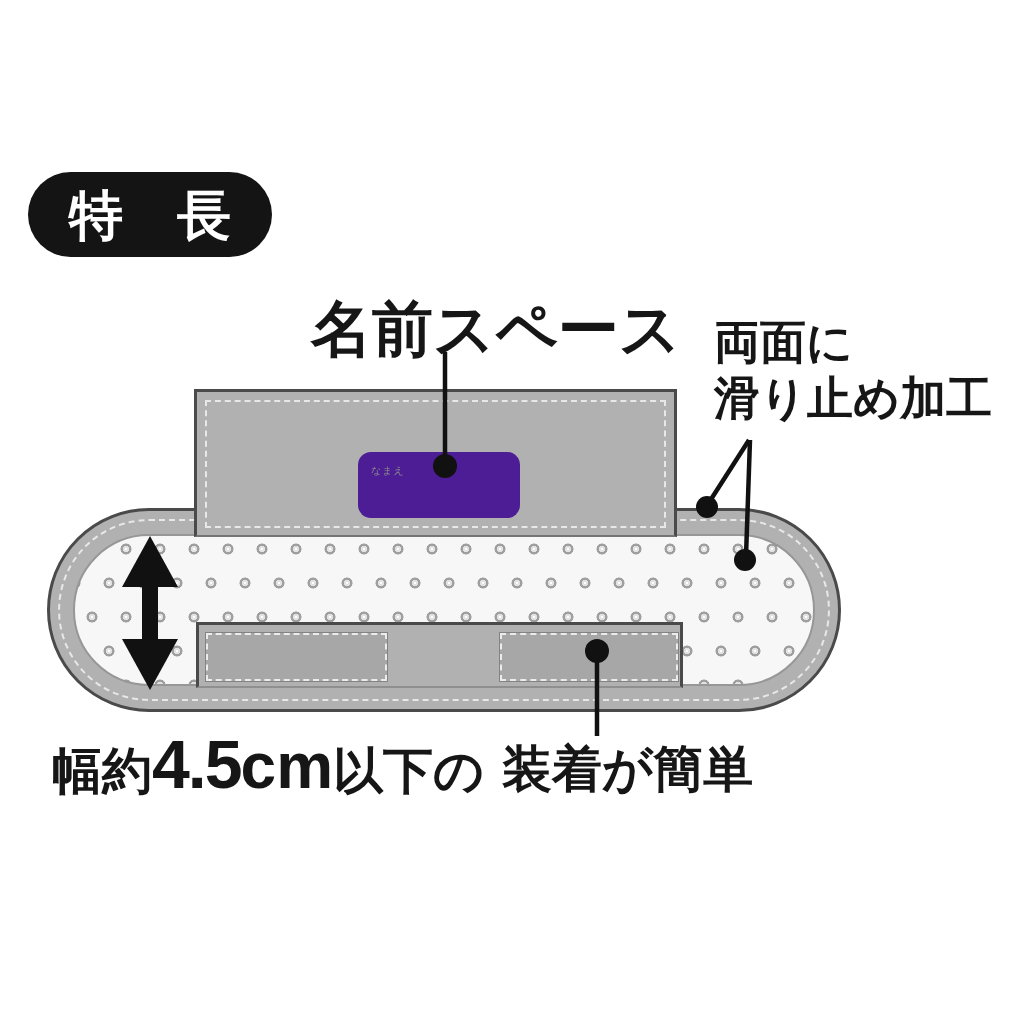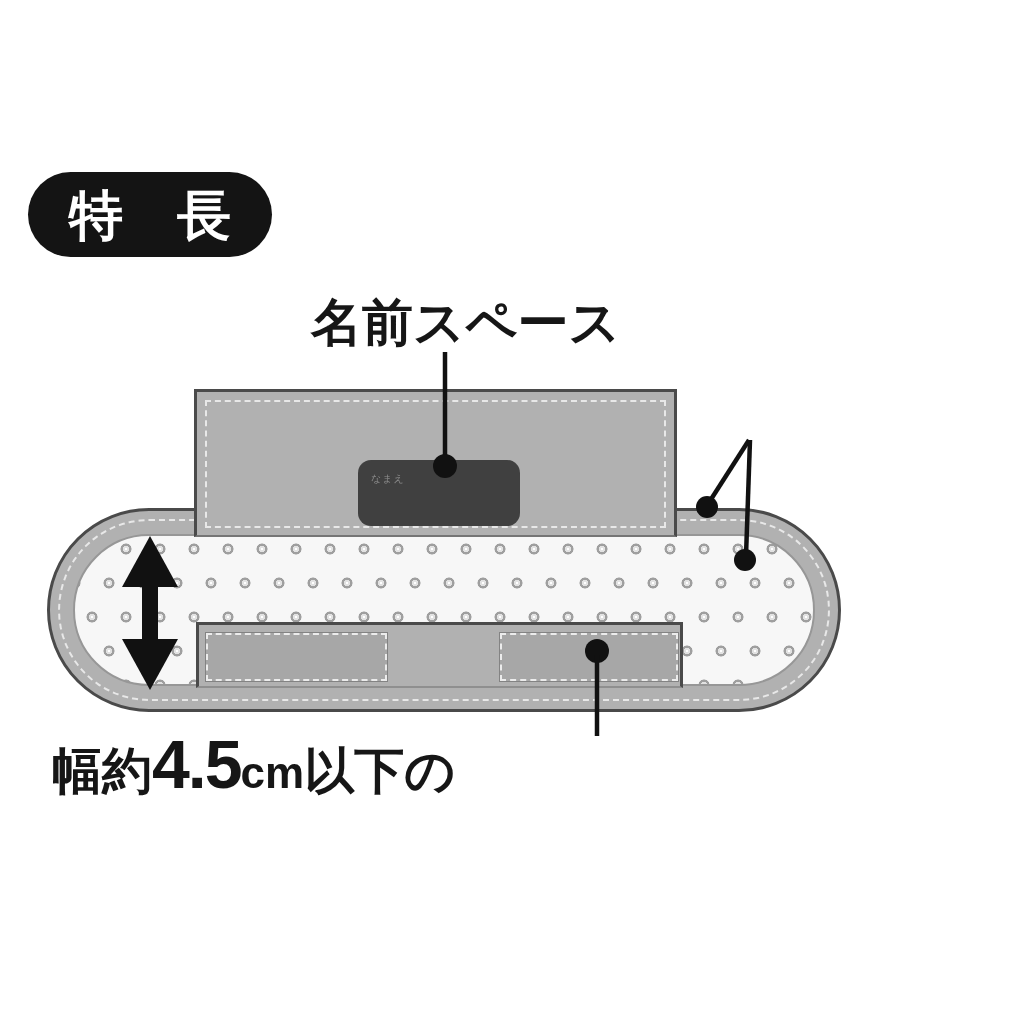--- a/index.html
+++ b/index.html
@@ -14,25 +14,25 @@
   
   .badge {
     left:28px; top:172px; width:244px; height:85px;
     background:var(--badge_bg,#141414); color:var(--badge_text,#ffffff);
     border-radius:43px; display:flex; align-items:center; justify-content:center;
     font-size:54px; font-weight:bold; line-height:1;
   }
 
   
   .ann { font-weight:bold; color:#161616; white-space:nowrap; }
-  .ann-name   { left:311px; top:289px; font-size:51px; }
+  .ann-name   { left:311px; top:289px; font-size:61px; }
   .ann-grip   { left:714px; top:314px; font-size:46px; line-height:56px; }
   .ann-width  { left:52px;  top:731px; font-size:50px; line-height:66px; }
   .ann-width .big  { font-size:68px; font-weight:bold; letter-spacing:-2px; }
-  .ann-width .unit { font-size:44px; }
+  .ann-width .unit { font-size:64px; }
   .ann-fast   { left:502px; top:738px; font-size:50px; line-height:62px; }
 
   
   .pill {
     left:47px; top:508px; width:794px; height:204px;
     background:var(--fabric,#b1b1b1);
     border:3px solid var(--outline,#4a4a4a); border-radius:104px;
     box-sizing:border-box;
   }
   .pill-stitch {
@@ -54,22 +54,22 @@
     left:194px; top:389px; width:483px; height:148px;
     background:var(--fabric,#b1b1b1);
     border:3px solid var(--outline,#4a4a4a); border-bottom:2px solid #757575;
     box-sizing:border-box;
   }
   .flap-stitch {
     position:absolute; left:8px; top:8px; right:8px; bottom:7px;
     border:2px dashed var(--stitch,#e8e8e8);
   }
   .name-label {
-    position:absolute; left:161px; top:68px; width:162px; height:66px;
-    background:#404040; border-radius:13px;
+    position:absolute; left:161px; top:60px; width:162px; height:66px;
+    background:#4c1d95; border-radius:13px;
     padding:8px 0 0 13px; box-sizing:border-box;
   }
   .name-label span { font-size:10px; color:#8a8a8a; letter-spacing:1px; }
   .band {
     left:196px; top:622px; width:487px; height:66px;
     background:var(--fabric,#b1b1b1);
     border:3px solid var(--outline,#4a4a4a); border-bottom:2px solid #8f8f8f;
     box-sizing:border-box;
   }
   .patch {
@@ -103,20 +103,24 @@
 </style>
 </head>
 <body>
 
 <div class="canvas">
 
   <div class="abs badge">特　長</div>
 
   <div class="abs ann ann-name">名前スペース</div>
 
+  <div class="abs ann ann-grip">
+    <div>両面に</div>
+    <div>滑り止め加工</div>
+  </div>
 
   <div class="abs pill">
     <div class="pill-stitch"></div>
   </div>
   <div class="abs pill-inner"></div>
 
   <div class="abs flap">
     <div class="flap-stitch"></div>
     <div class="name-label">
       <span>なまえ</span>
@@ -145,15 +149,16 @@
       <circle cx="597" cy="651" r="12" stroke="none"></circle>
       <line x1="597" y1="655" x2="597" y2="736"></line>
     </g>
   </svg>
 
   <div class="abs ann ann-width">
     <div><span>幅約</span><span class="big">4.5</span><span class="unit">cm</span><span>以下の</span></div>
   </div>
 
   <div class="abs ann ann-fast">
+    <div>装着が簡単</div>
   </div>
 
 </div>
 
 </body></html>

